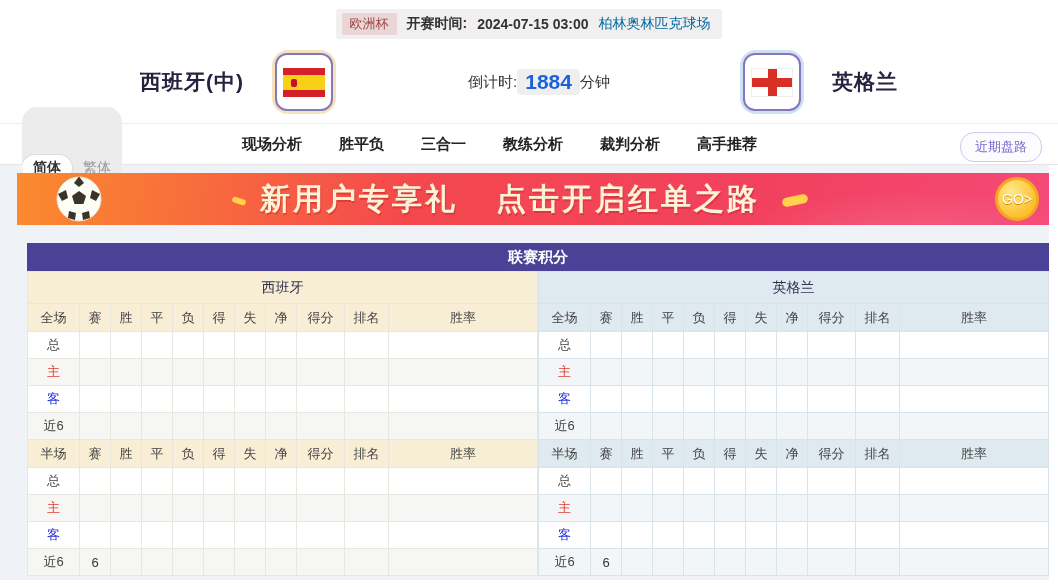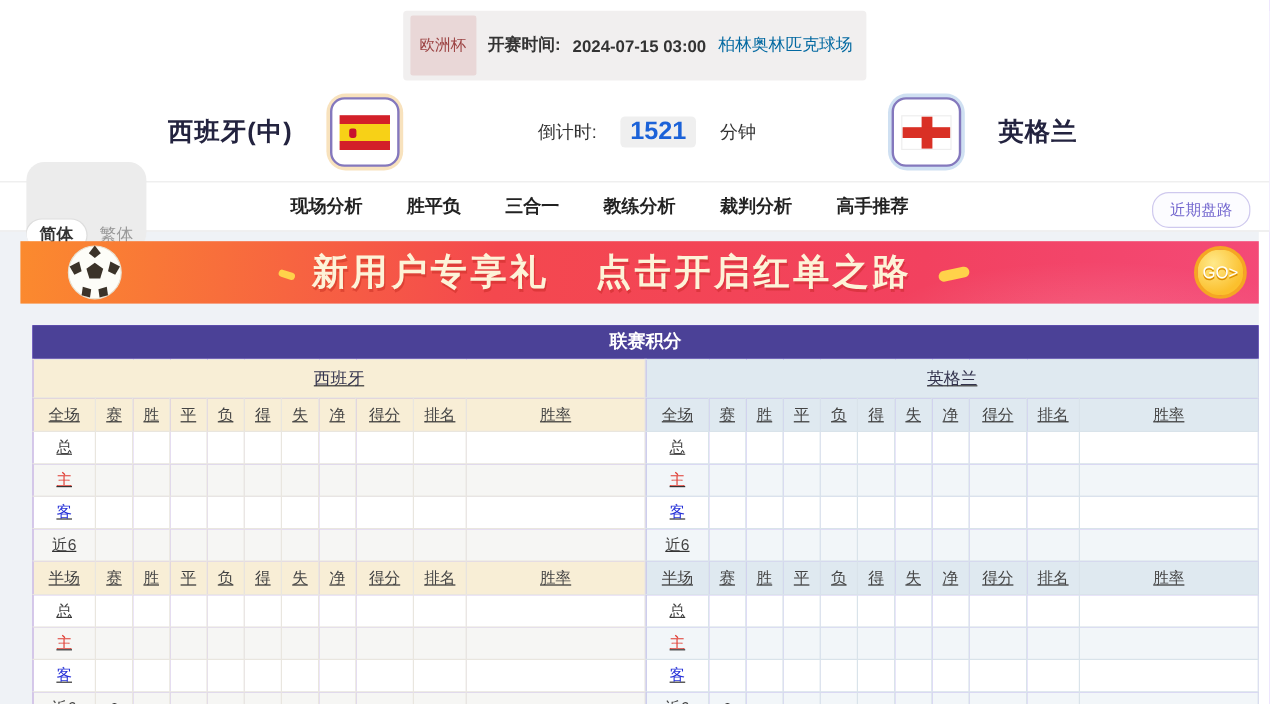--- a/index.html
+++ b/index.html
@@ -4,21 +4,21 @@
 <style>
   * { margin:0; padding:0; box-sizing:border-box; }
   html,body { width:1058px; height:587px; overflow:hidden; background:#fff;
     font-family:"Liberation Sans","DejaVu Sans",sans-serif; color:#333; }
 
   
   .match-header { background:#fff; }
   .meta-bar { display:flex; align-items:center; gap:10px; width:fit-content;
     margin:9px auto 0; background:#f1efef; padding:4px 12px 4px 6px; border-radius:3px;
     font-size:14px; }
-  .league-badge { background:#e9d7d7; color:#9c4343; font-size:13px; padding:16px 8px; border-radius:2px; }
+  .league-badge { background:#e9d7d7; color:#9c4343; font-size:13px; padding:2px 8px; border-radius:2px; }
   .kickoff-label, .kickoff-time { font-weight:bold; color:#333; }
   .venue { color:#0369a1; }
 
   .teams-row { display:grid; grid-template-columns:1fr auto 1fr; align-items:center;
     height:82px; margin-top:2px; }
   .team { display:flex; align-items:center; gap:28px; }
   .team.home { justify-self:start; margin-left:140px; }
   .team.away { justify-self:end; margin-right:160px; }
   .team-name { font-size:21px; font-weight:bold; color:#23233f; letter-spacing:1px; }
 
@@ -30,21 +30,21 @@
   .flag { position:relative; width:42px; height:29px; overflow:hidden; }
   .flag.spain { background:linear-gradient(180deg,#d32029 0 25%,#f7d117 25% 75%,#d32029 75% 100%); }
   .flag.spain .emblem { position:absolute; left:8px; top:11px; width:6px; height:8px;
     background:#c8102e; border-radius:2px; }
   .flag.england { background:#fff; border:1px solid #eee; }
   .flag.england .cross-v { position:absolute; left:50%; top:0; width:9px; height:100%;
     margin-left:-4.5px; background:#d93025; }
   .flag.england .cross-h { position:absolute; top:50%; left:0; height:9px; width:100%;
     margin-top:-4.5px; background:#d93025; }
 
-  .countdown { display:flex; align-items:center; gap:20px; font-size:15px; color:#333; justify-self:center; margin-left:20px; }
+  .countdown { display:flex; align-items:center; gap:0; font-size:15px; color:#333; justify-self:center; margin-left:20px; }
   .count-value { background:#efefef; border-radius:4px; padding:1px 8px;
     color:#1b62d8; font-size:21px; font-weight:bold; }
 
   
   nav { position:relative; display:flex; align-items:center; height:42px;
     border-top:1px solid #ececec; border-bottom:1px solid #e6e6e6; background:#fff; }
   .lang-toggle { display:flex; margin-left:22px; background:#ececec; border-radius:15px;
     font-size:14px; overflow:hidden; }
   .lang { padding:4px 11px; color:#999; cursor:pointer;margin-top:48px; }
   .lang.active { background:#fff; color:#333; font-weight:bold; border-radius:15px;
@@ -75,21 +75,21 @@
   .dash.small { width:14px; height:6px; margin-left:0; margin-right:14px; transform:rotate(18deg); }
   .go-coin { position:absolute; right:22px; top:4px; width:44px; height:44px; border-radius:50%;
     background:radial-gradient(circle at 35% 30%, #ffe98a, #fbc02d 70%);
     border:3px solid #f5a623; display:flex; align-items:center; justify-content:center;
     color:#fff; font-weight:normal; font-size:14px; text-shadow:0 1px 0 #d98c00; cursor:pointer; z-index:2; }
 
   
   .standings { margin:18px 0 0 27px; width:1022px; background:#8b5cf6; }
   .standings-title { height:28px; line-height:28px; background:#4b4197; color:#fff;
     font-size:15px; font-weight:bold; text-align:center; }
-  .halves { display:flex;text-decoration:underline; }
+  .halves { display:flex; }
   table.half { table-layout:fixed; width:511px; border-collapse:collapse; font-size:13px; }
   table.half col.c-label { width:52px; }
   table.half col.c-narrow { width:31px; }
   table.half col.c-score { width:48px; }
   table.half col.c-rank  { width:44px; }
   table.half th, table.half td { text-align:center; font-weight:normal; }
   .team-row th { height:32px; font-size:14px; font-weight:bold; color:#33334d; }
   .cols-row th { height:28px; color:#444; }
   .data-row td { height:27px; background:#fff; }
   
@@ -121,21 +121,21 @@
       <span class="flag-card home-card">
         <span class="flag-frame">
           <span class="flag spain">
               <i class="emblem"></i>
             </span>
         </span>
       </span>
     </div>
     <div class="countdown">
       <span>倒计时:</span>
-      <span class="count-value">1521</span>
+      <span class="count-value">1884</span>
       <span>分钟</span>
     </div>
     <div class="team away">
       <span class="flag-card away-card">
         <span class="flag-frame">
           <span class="flag england">
               <i class="cross-v"></i>
               <i class="cross-h"></i>
             </span>
         </span>

